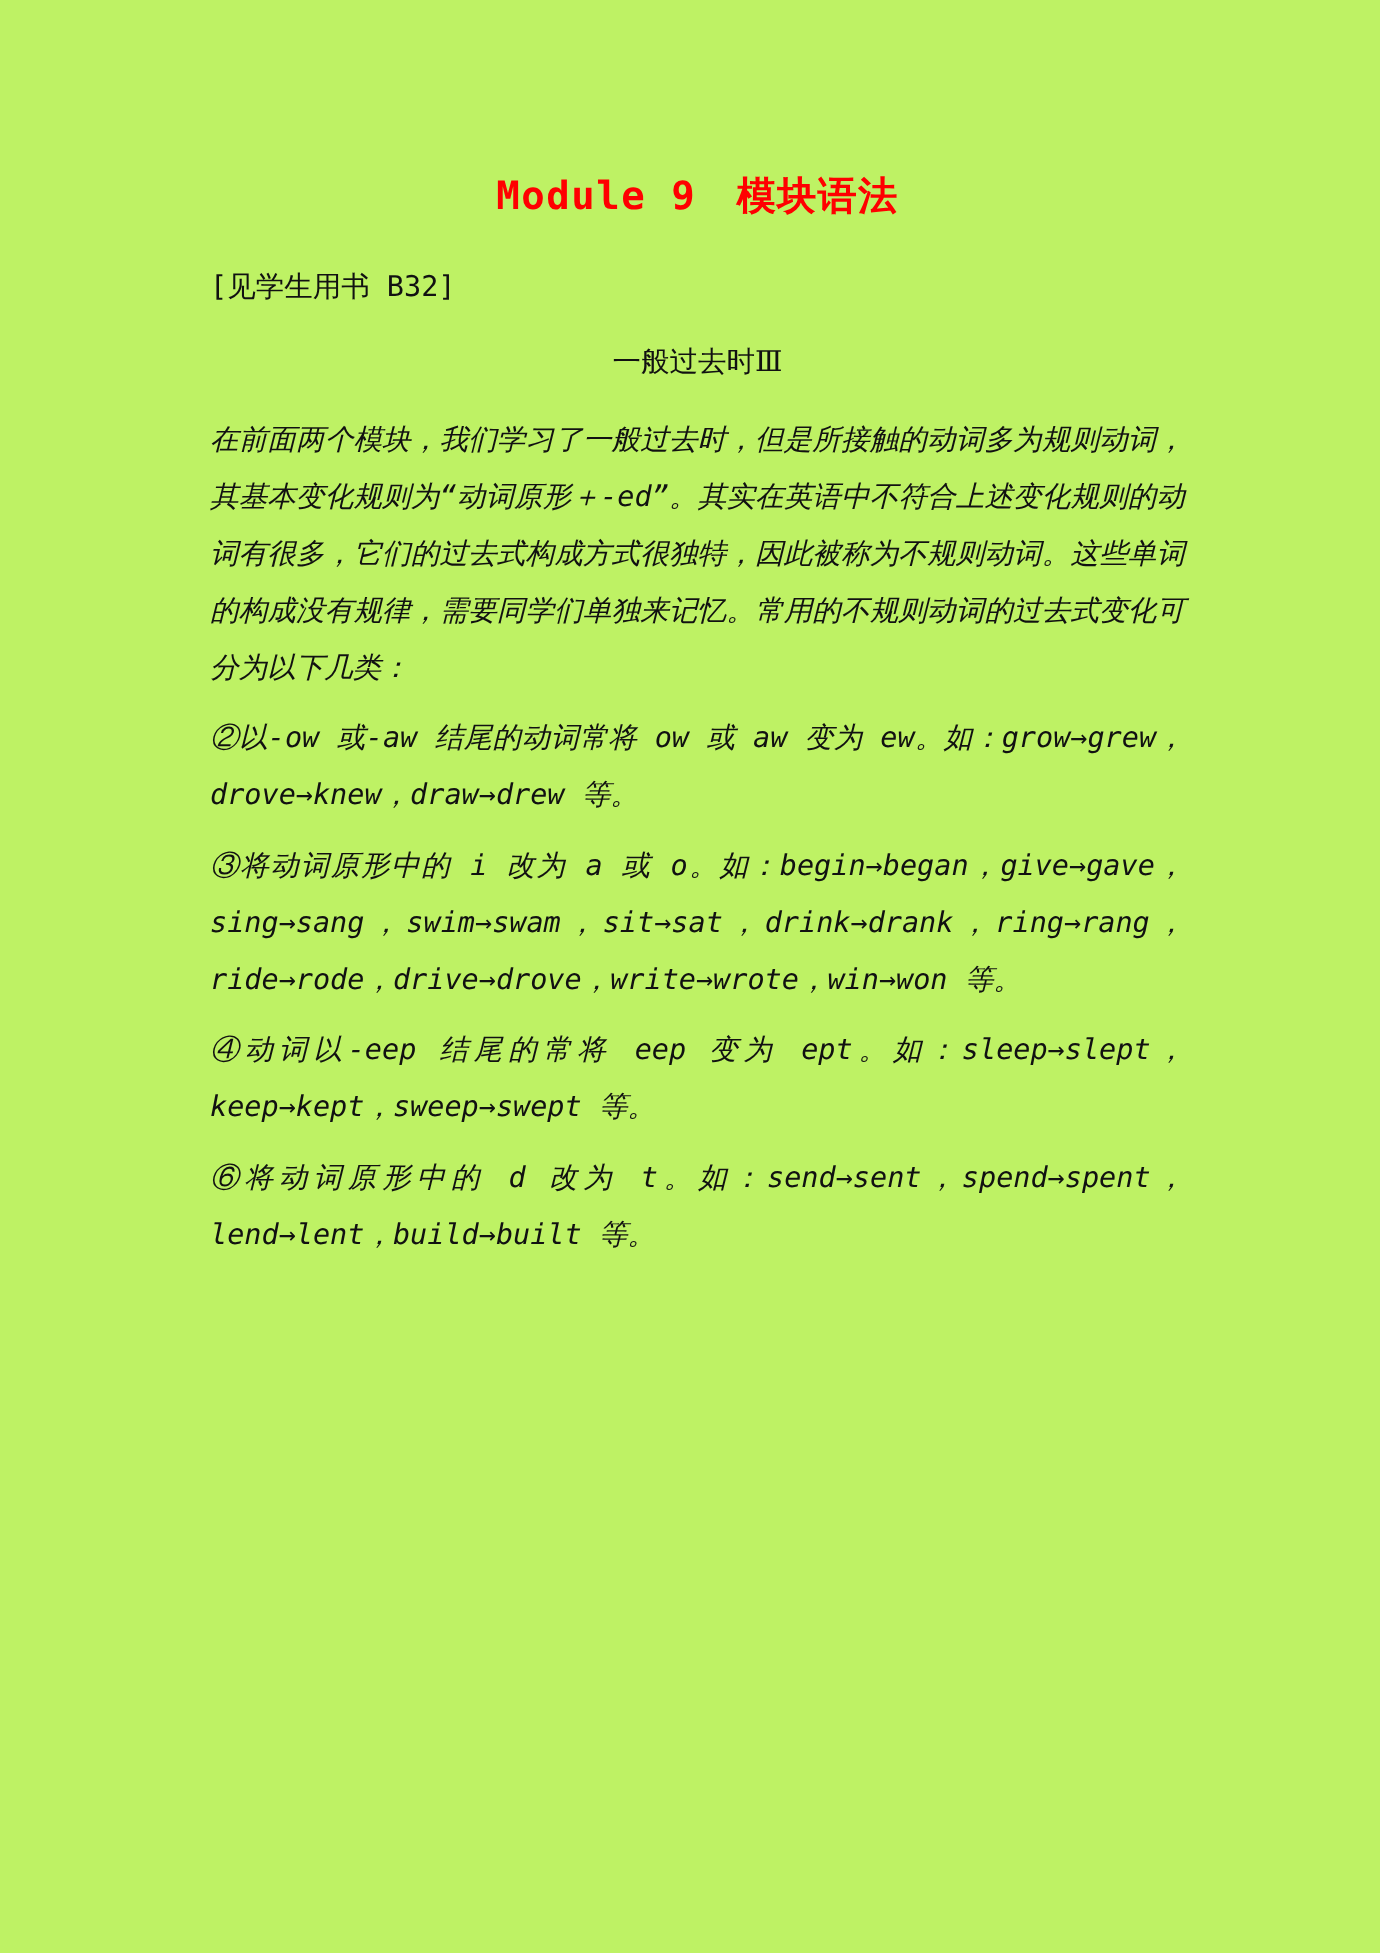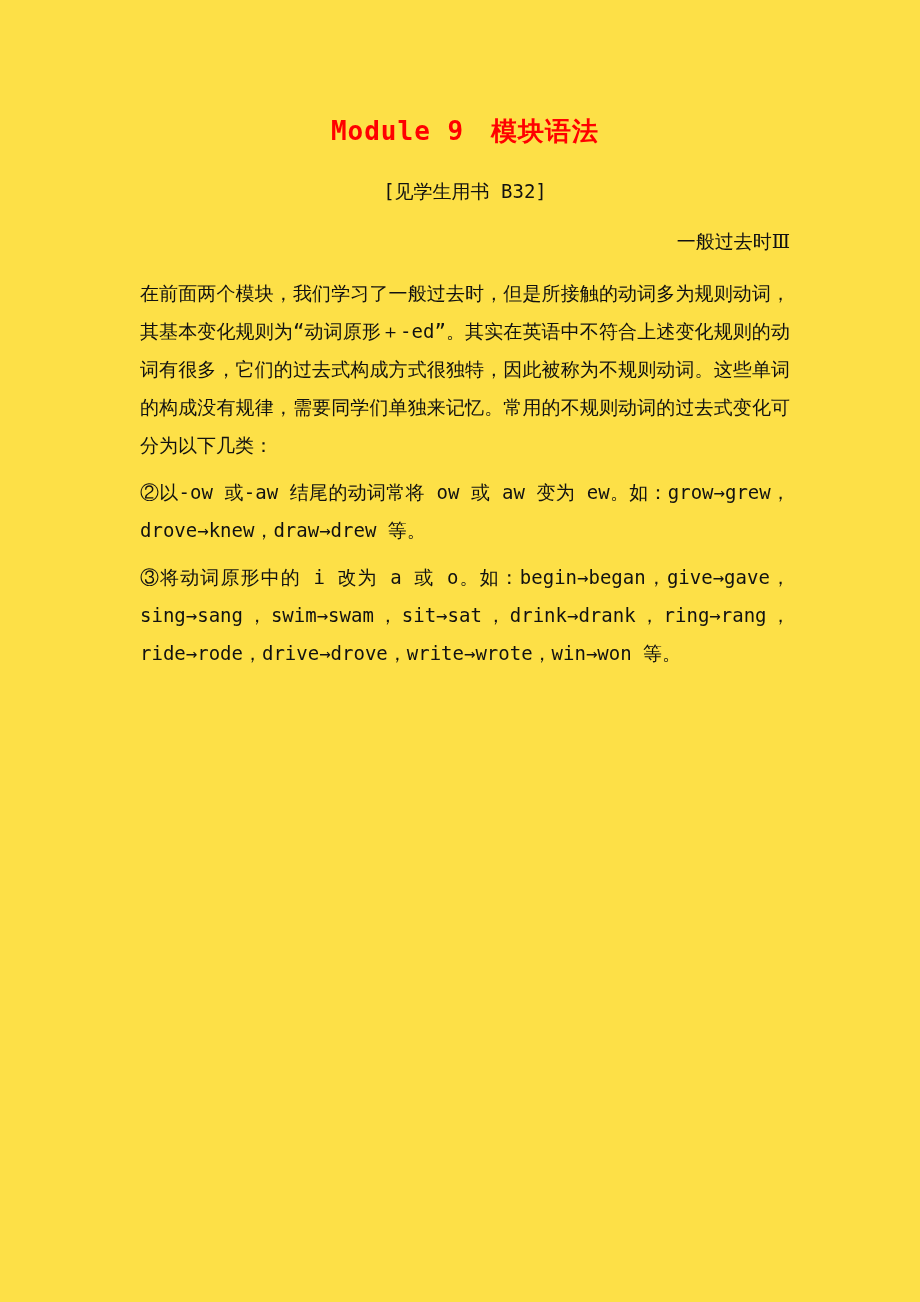--- a/index.html
+++ b/index.html
@@ -12,64 +12,66 @@
     height: 1302px;
     font-family: "DejaVu Sans Mono", "DejaVu Serif", serif;
     color: #111111;
     overflow: hidden;
   }
   .page {
     box-sizing: border-box;
     width: 920px;
     height: 1302px;
     padding: 112px 130px 40px 140px;
-    background: #fde047;
+    background: #bef264;
   }
   .doc-title {
     margin: 0;
     text-align: center;
     color: #ff0000;
     font-size: 26px;
     font-weight: bold;
     line-height: 38px;
     letter-spacing: 1px;
   }
   .doc-subtitle {
     margin: 28px 0 4px 0;
-    text-align: center;
     font-size: 19px;
     line-height: 26px;
     font-weight: normal;
   }
   .doc-heading {
     margin: 24px 0 0 0;
-    text-align: right;
+    text-align: center;
     font-size: 19px;
     line-height: 26px;
     font-weight: normal;
   }
   .para {
     margin: 9px 0 0 0;
     font-size: 19px;
     line-height: 38px;
     text-align: justify;
     text-justify: inter-ideograph;
     word-break: break-word;
+    font-style: italic;
   }
   .para.intro {
     margin-top: 20px;
   }
 </style>
 </head>
 <body>
 
 <div class="page">
   <h1 class="doc-title">Module 9　模块语法</h1>
 
   <p class="doc-subtitle">[见学生用书 B32]</p>
 
   <p class="doc-heading">一般过去时Ⅲ</p>
 
   <p class="para intro">在前面两个模块，我们学习了一般过去时，但是所接触的动词多为规则动词，其基本变化规则为“动词原形＋-ed”。其实在英语中不符合上述变化规则的动词有很多，它们的过去式构成方式很独特，因此被称为不规则动词。这些单词的构成没有规律，需要同学们单独来记忆。常用的不规则动词的过去式变化可分为以下几类：</p>
 
   <p class="para">②以-ow 或-aw 结尾的动词常将 ow 或 aw 变为 ew。如：grow→grew，drove→knew，draw→drew 等。</p>
   <p class="para">③将动词原形中的 i 改为 a 或 o。如：begin→began，give→gave，sing→sang，swim→swam，sit→sat，drink→drank，ring→rang，ride→rode，drive→drove，write→wrote，win→won 等。</p>
+  <p class="para">④动词以-eep 结尾的常将 eep 变为 ept。如：sleep→slept，keep→kept，sweep→swept 等。</p>
+  <p class="para">⑥将动词原形中的 d 改为 t。如：send→sent，spend→spent，lend→lent，build→built 等。</p>
 </div>
 
 </body></html>

